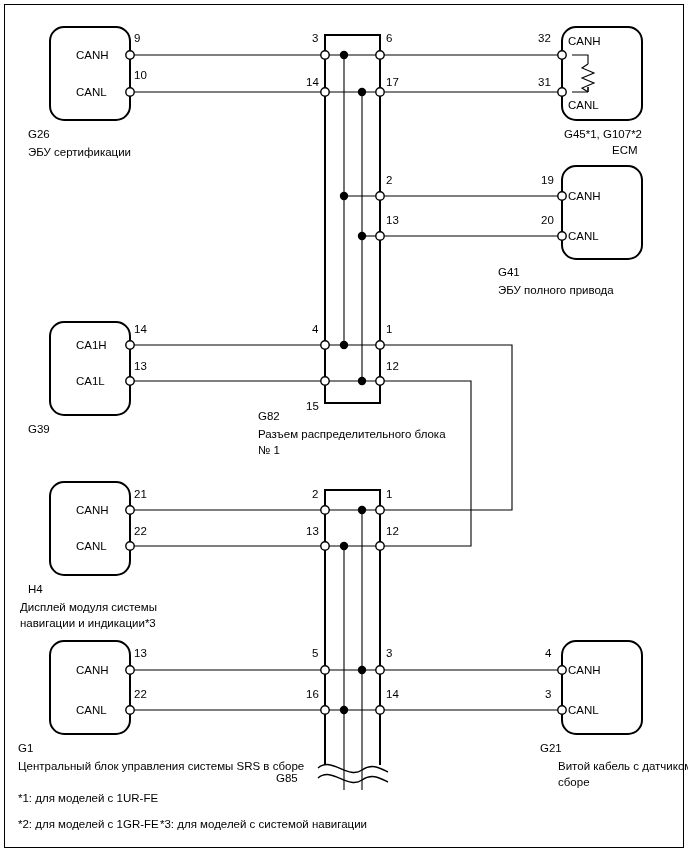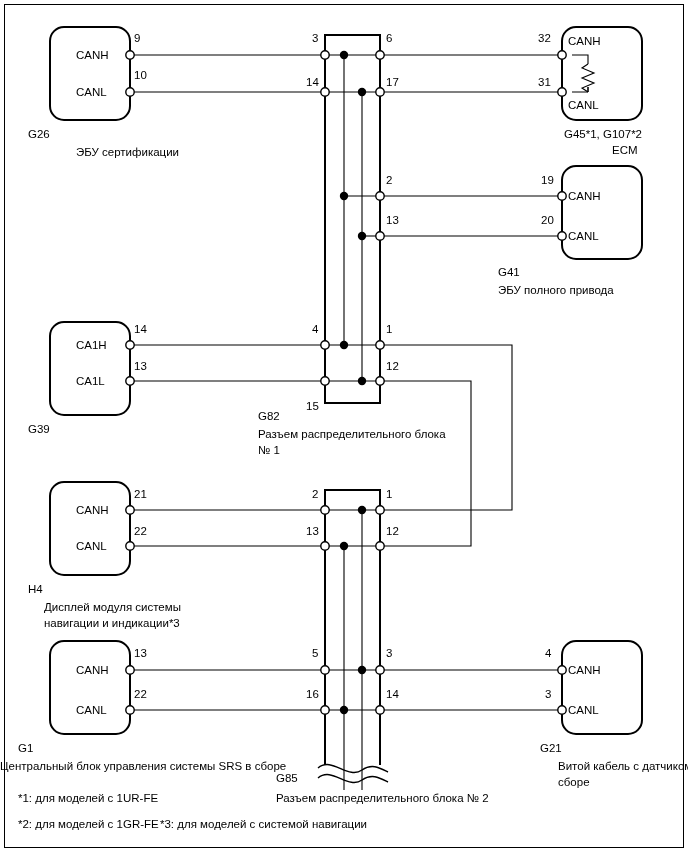--- a/index.html
+++ b/index.html
@@ -143,21 +143,21 @@
         <circle cx="344" cy="710" r="4.2"></circle>
       </g>
     </g>
   </svg>
 
   <div class="term" style="left:76px;top:49px;">CANH</div>
   <div class="term" style="left:76px;top:86px;">CANL</div>
   <div class="pin" style="left:134px;top:32px;">9</div>
   <div class="pin" style="left:134px;top:69px;">10</div>
   <div class="cap" style="left:28px;top:126px;">G26</div>
-  <div class="cap" style="left:28px;top:144px;margin-left:48px;">ЭБУ сертификации</div>
+  <div class="cap" style="left:28px;top:144px;">ЭБУ сертификации</div>
 
   <div class="term" style="left:568px;top:35px;">CANH</div>
   <div class="term" style="left:568px;top:99px;">CANL</div>
   <div class="pin" style="left:538px;top:32px;">32</div>
   <div class="pin" style="left:538px;top:76px;">31</div>
   <div class="cap" style="left:564px;top:126px;">G45*1, G107*2</div>
   <div class="cap" style="left:584px;top:142px;margin-left:28px;">ECM</div>
 
   <div class="pin" style="left:312px;top:32px;">3</div>
   <div class="pin" style="left:306px;top:76px;">14</div>
@@ -185,41 +185,40 @@
   <div class="pin" style="left:386px;top:360px;">12</div>
   <div class="cap" style="left:258px;top:408px;">G82</div>
   <div class="cap" style="left:258px;top:426px;">Разъем распределительного блока
 № 1</div>
 
   <div class="term" style="left:76px;top:504px;">CANH</div>
   <div class="term" style="left:76px;top:540px;">CANL</div>
   <div class="pin" style="left:134px;top:488px;">21</div>
   <div class="pin" style="left:134px;top:525px;">22</div>
   <div class="cap" style="left:28px;top:581px;">H4</div>
-  <div class="cap" style="left:44px;top:599px;">Дисплей модуля системы
+  <div class="cap" style="left:20px;top:599px;">Дисплей модуля системы
 навигации и индикации*3</div>
 
   <div class="pin" style="left:312px;top:488px;">2</div>
   <div class="pin" style="left:306px;top:525px;">13</div>
   <div class="pin" style="left:386px;top:488px;">1</div>
   <div class="pin" style="left:386px;top:525px;">12</div>
 
   <div class="term" style="left:76px;top:664px;">CANH</div>
   <div class="term" style="left:76px;top:704px;">CANL</div>
   <div class="pin" style="left:134px;top:647px;">13</div>
   <div class="pin" style="left:134px;top:688px;">22</div>
   <div class="cap" style="left:18px;top:740px;">G1</div>
-  <div class="cap" style="left:0;top:758px;">Центральный блок управления системы SRS в сборе</div>
+  <div class="cap" style="left:18px;top:758px;">Центральный блок управления системы SRS в сборе</div>
 
   <div class="pin" style="left:312px;top:647px;">5</div>
   <div class="pin" style="left:306px;top:688px;">16</div>
   <div class="pin" style="left:386px;top:647px;">3</div>
   <div class="pin" style="left:386px;top:688px;">14</div>
   <div class="cap" style="left:276px;top:770px;">G85</div>
-  <div class="cap" style="left:276px;top:790px;">Разъем распределительного блока № 2</div>
 
   <div class="term" style="left:568px;top:664px;">CANH</div>
   <div class="term" style="left:568px;top:704px;">CANL</div>
   <div class="pin" style="left:545px;top:647px;">4</div>
   <div class="pin" style="left:545px;top:688px;">3</div>
   <div class="cap" style="left:540px;top:740px;">G21</div>
   <div class="cap" style="left:540px;top:758px;margin-left:18px;">Витой кабель с датчиком в
 сборе</div>
 
   <div class="note" style="left:18px;top:790px;">*1: для моделей с 1UR-FE</div>

